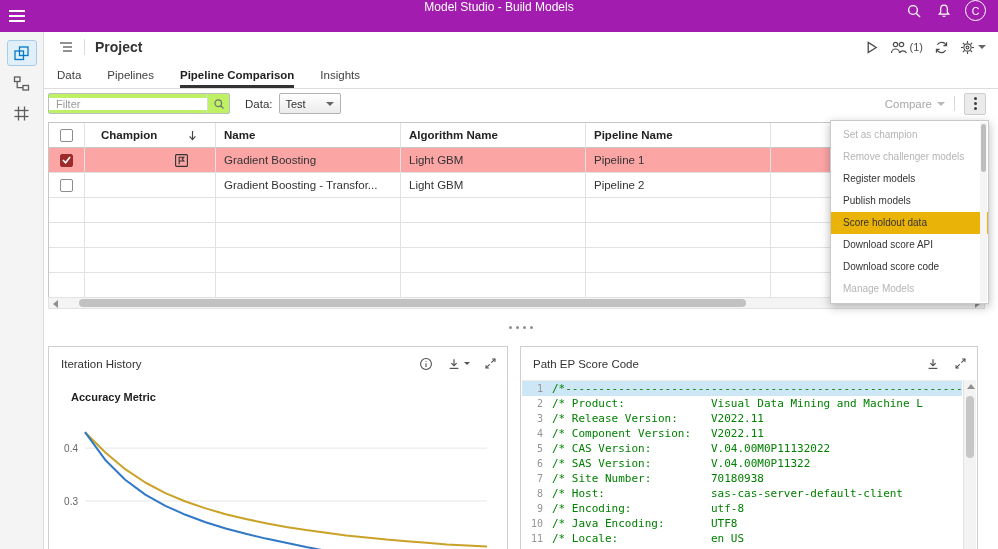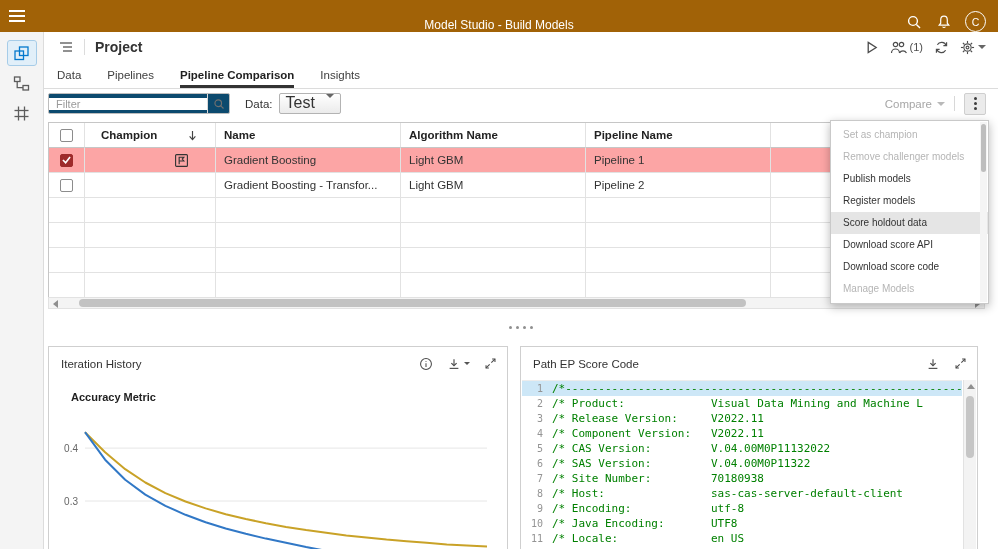--- a/index.html
+++ b/index.html
@@ -4,22 +4,22 @@
 <style>
   * { box-sizing: border-box; }
   html,body { margin:0; padding:0; }
   body {
     width:998px; height:549px; overflow:hidden; position:relative;
     font-family:"Liberation Sans", sans-serif; background:#fff; color:#333;
   }
   .page { position:absolute; inset:0; }
 
   
-  .topbar { position:absolute; left:0; top:0; width:998px; height:32px; background:#a16207;
-            display:flex; align-items:flex-end; color:#fff; z-index:20; }
+  .topbar { position:absolute; left:0; top:0; width:998px; height:32px; background:#a21caf;
+            display:flex; align-items:flex-start; color:#fff; z-index:20; }
   .hamburger { width:34px; height:32px; display:flex; flex-direction:column; justify-content:center;
                align-items:center; gap:3px; cursor:pointer; }
   .hamburger span { display:block; width:16px; height:2px; background:#fff; }
   .topbar-title { position:absolute; left:50%; transform:translateX(-50%); font-size:12px; color:#fff; }
   .topbar-right { margin-left:auto; display:flex; align-items:center; gap:12px; padding-right:12px; }
   .tb-icon { width:18px; height:18px; display:flex; align-items:center; justify-content:center; color:#fff; }
   .avatar { width:21px; height:21px; border:1.5px solid #fff; border-radius:50%;
             display:flex; align-items:center; justify-content:center; font-size:10.5px; color:#fff; }
 
   
@@ -41,31 +41,31 @@
   .ph-right .hbtn { display:flex; align-items:center; gap:3px; color:#4d4d4d; }
   .count-label { font-size:11px; color:#4d4d4d; }
 
   .tabs { position:absolute; left:0; top:30px; right:0; height:27px; display:flex; align-items:flex-end;
           gap:26px; padding-left:13px; border-bottom:1px solid #dcdcdc; }
   .tab { font-size:11.5px; color:#404040; padding-bottom:7px; cursor:pointer;margin-top:15px; }
   .tab.active { font-weight:bold; color:#1f1f1f; border-bottom:3px solid #333; padding-bottom:4px; }
 
   .toolbar { position:absolute; left:0; top:57px; right:0; height:29px; display:flex; align-items:center;
              padding:0 12px 0 4px; }
-  .filter-box { width:182px; height:21px; border:1px solid #bdbdbd; border-radius:2px; background:#0c4a6e;
+  .filter-box { width:182px; height:21px; border:1px solid #bdbdbd; border-radius:2px; background:#bef264;
                 display:flex; align-items:center; overflow:hidden; }
   .filter-box input { border:none; outline:none; flex:1; font-size:11px; padding:0 4px 0 7px; color:#333;
                       font-family:inherit; min-width:0; }
   .filter-box input::placeholder { color:#9a9a9a; }
   .filter-icon-wrap { width:22px; height:100%; border-left:1px solid #d9d9d9; display:flex;
                       align-items:center; justify-content:center; color:#6f6f6f; }
   .data-label { margin-left:15px; font-size:11.5px; color:#333; }
   .select { margin-left:6px; width:62px; height:21px; border:1px solid #b3b3b3; border-radius:2px;
-            background:linear-gradient(#ffffff,#ebebeb); display:flex; 
-            font-size:16px; color:#333; padding:0 6px; }
+            background:linear-gradient(#ffffff,#ebebeb); display:flex; align-items:center;
+            font-size:11px; color:#333; padding:0 6px; }
   .caret-down { width:0; height:0; border-left:4px solid transparent; border-right:4px solid transparent;
                 border-top:4px solid #666; margin-left:auto; }
   .toolbar-right { margin-left:auto; display:flex; align-items:center; gap:9px; }
   .compare-btn { font-size:11.5px; color:#a6a6a6; display:flex; align-items:center; gap:5px; }
   .compare-btn .caret-down { border-top-color:#b9b9b9; margin-left:0; }
   .vdiv { width:1px; height:15px; background:#d8d8d8; }
   .kebab-btn { width:22px; height:22px; background:#ebebeb; border:1px solid #cfcfcf; border-radius:2px;
                display:flex; flex-direction:column; align-items:center; justify-content:center; gap:2px; }
   .kebab-btn i { width:3px; height:3px; border-radius:50%; background:#3d3d3d; }
 
@@ -127,21 +127,21 @@
   .vthumb { position:absolute; left:2px; top:16px; width:8px; height:62px; background:#c6c6c6;
             border-radius:4px; }
 
   
   .context-menu { position:absolute; left:830px; top:120px; width:159px; background:#fff;
                   border:1px solid #c9c9c9; box-shadow:0 3px 9px rgba(0,0,0,.28); padding:3px 0;
                   z-index:60; }
   .menu-item { height:22px; line-height:22px; padding-left:12px; font-size:10px; color:#333;
                padding-right:10px; cursor:pointer; }
   .menu-item.disabled { color:#b5b5b5; cursor:default; }
-  .menu-item.highlighted { background:#e5e5e5; }
+  .menu-item.highlighted { background:#eab308; }
   .menu-scroll { position:absolute; right:1px; top:1px; bottom:1px; width:7px; background:#f4f4f4; }
   .menu-thumb { position:absolute; top:2px; left:1px; width:5px; height:48px; background:#bdbdbd;
                 border-radius:3px; }
 
   svg { display:block; }
 </style>
 </head>
 <body>
 
 <div class="page">
@@ -485,22 +485,22 @@
       <div class="vscroll">
         <span class="varrow-up"></span>
         <span class="vthumb"></span>
       </div>
     </section>
   </div>
 
   <div class="context-menu">
     <div class="menu-item disabled">Set as champion</div>
     <div class="menu-item disabled">Remove challenger models</div>
+    <div class="menu-item">Register models</div>
     <div class="menu-item">Publish models</div>
-    <div class="menu-item">Register models</div>
     <div class="menu-item highlighted">Score holdout data</div>
     <div class="menu-item">Download score API</div>
     <div class="menu-item">Download score code</div>
     <div class="menu-item disabled">Manage Models</div>
     <div class="menu-scroll">
       <span class="menu-thumb"></span>
     </div>
   </div>
 
 </div>

